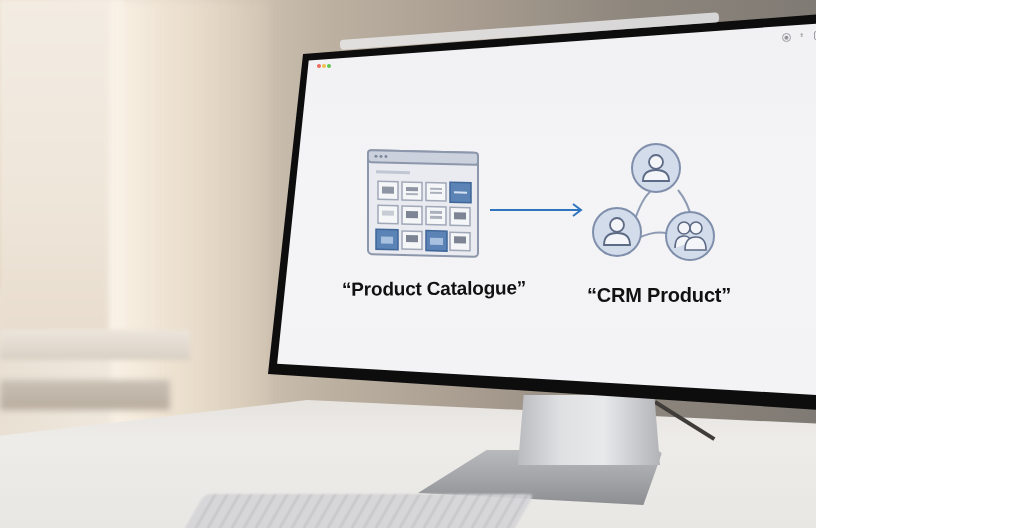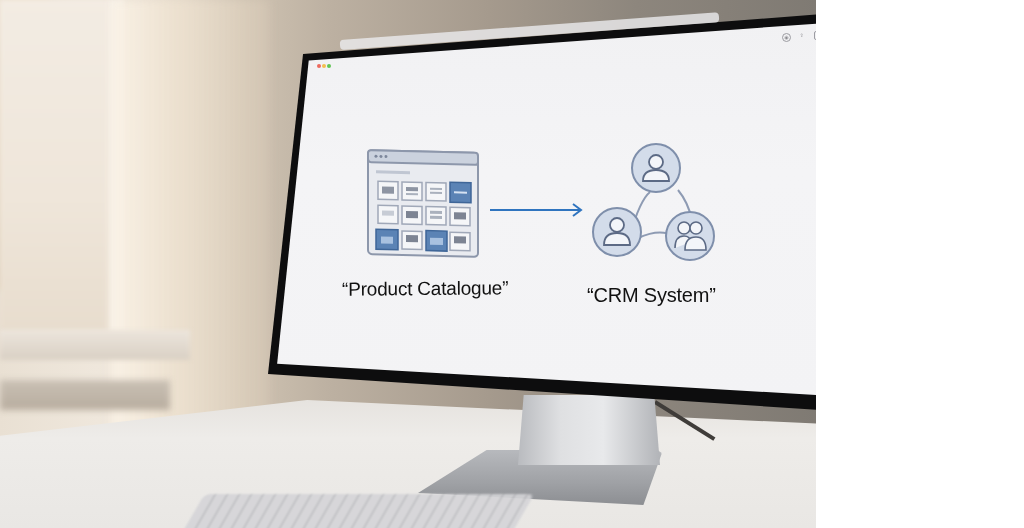--- a/index.html
+++ b/index.html
@@ -9,20 +9,21 @@
       height: 528px;
       overflow: hidden;
       font-family: "Liberation Sans", sans-serif;
     }
     .scene {
       position: relative;
       width: 816px;
       height: 528px;
       overflow: hidden;
       background: linear-gradient(90deg, #e9e0d3 0%, #efe7dc 12%, #e3d8c9 22%, #cfc3b2 30%, #bdb1a2 40%, #a59a8d 60%, #8d867d 78%, #7f7a73 100%);
+      font-weight: bold;
     }
     
     .window-frame {
       position: absolute;
       left: 0; top: 0;
       width: 110px; height: 330px;
       background: linear-gradient(180deg, #f3ece3 0%, #efe6da 60%, #e8ddce 100%);
       border-right: 14px solid #f4efe8;
       filter: blur(2px);
     }
@@ -308,14 +309,14 @@
         <circle cx="100" cy="96" r="24" fill="#d3dcea" stroke="#7f8fab" stroke-width="2"></circle>
         <circle cx="94" cy="88" r="6" fill="#f3f5f9" stroke="#5c6a85" stroke-width="1.6"></circle>
         <circle cx="106" cy="88" r="6" fill="#f3f5f9" stroke="#5c6a85" stroke-width="1.6"></circle>
         <path d="M85 108 Q 85 96 94 96 Q 100 96 101 102" fill="#f3f5f9" stroke="#5c6a85" stroke-width="1.6"></path>
         <path d="M95 110 Q 95 97 106 97 Q 116 97 116 110 Z" fill="#f3f5f9" stroke="#5c6a85" stroke-width="1.6"></path>
       </g>
     </svg>
   </div>
 
   <div class="label label-catalogue">“Product Catalogue”</div>
-  <div class="label label-crm">“CRM System”</div>
+  <div class="label label-crm">“CRM Product”</div>
 </div>
 
 </body></html>

